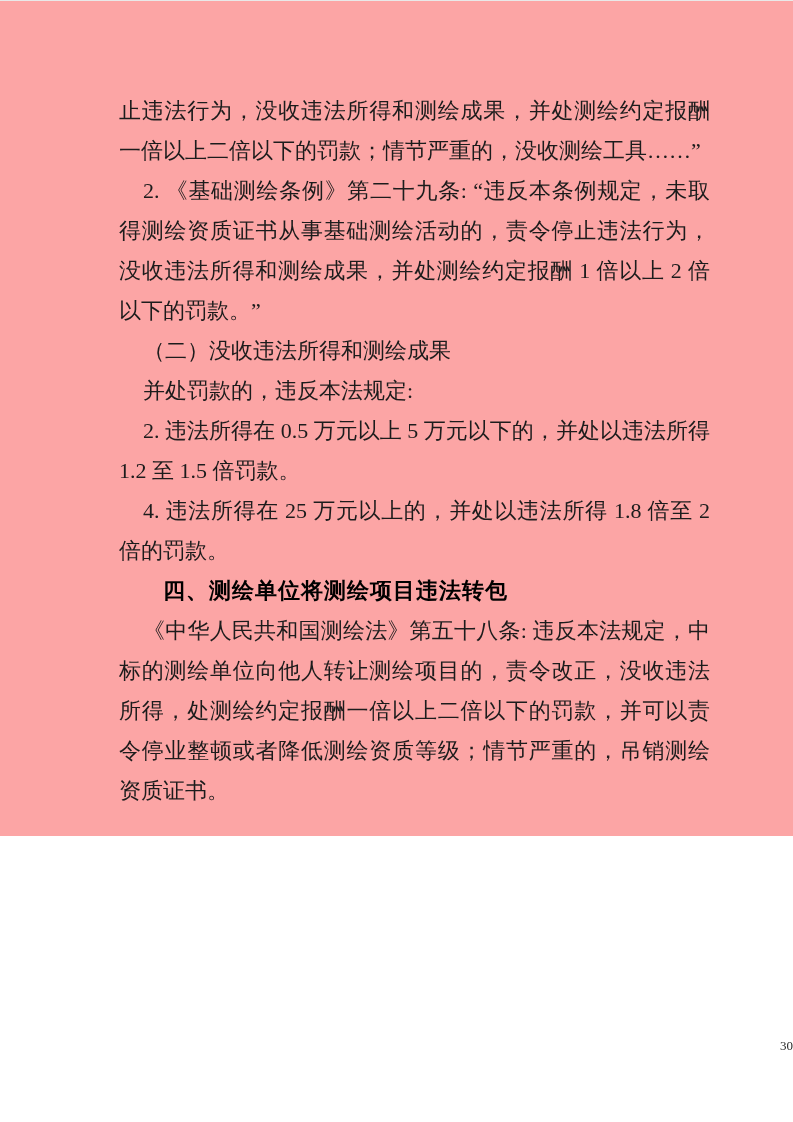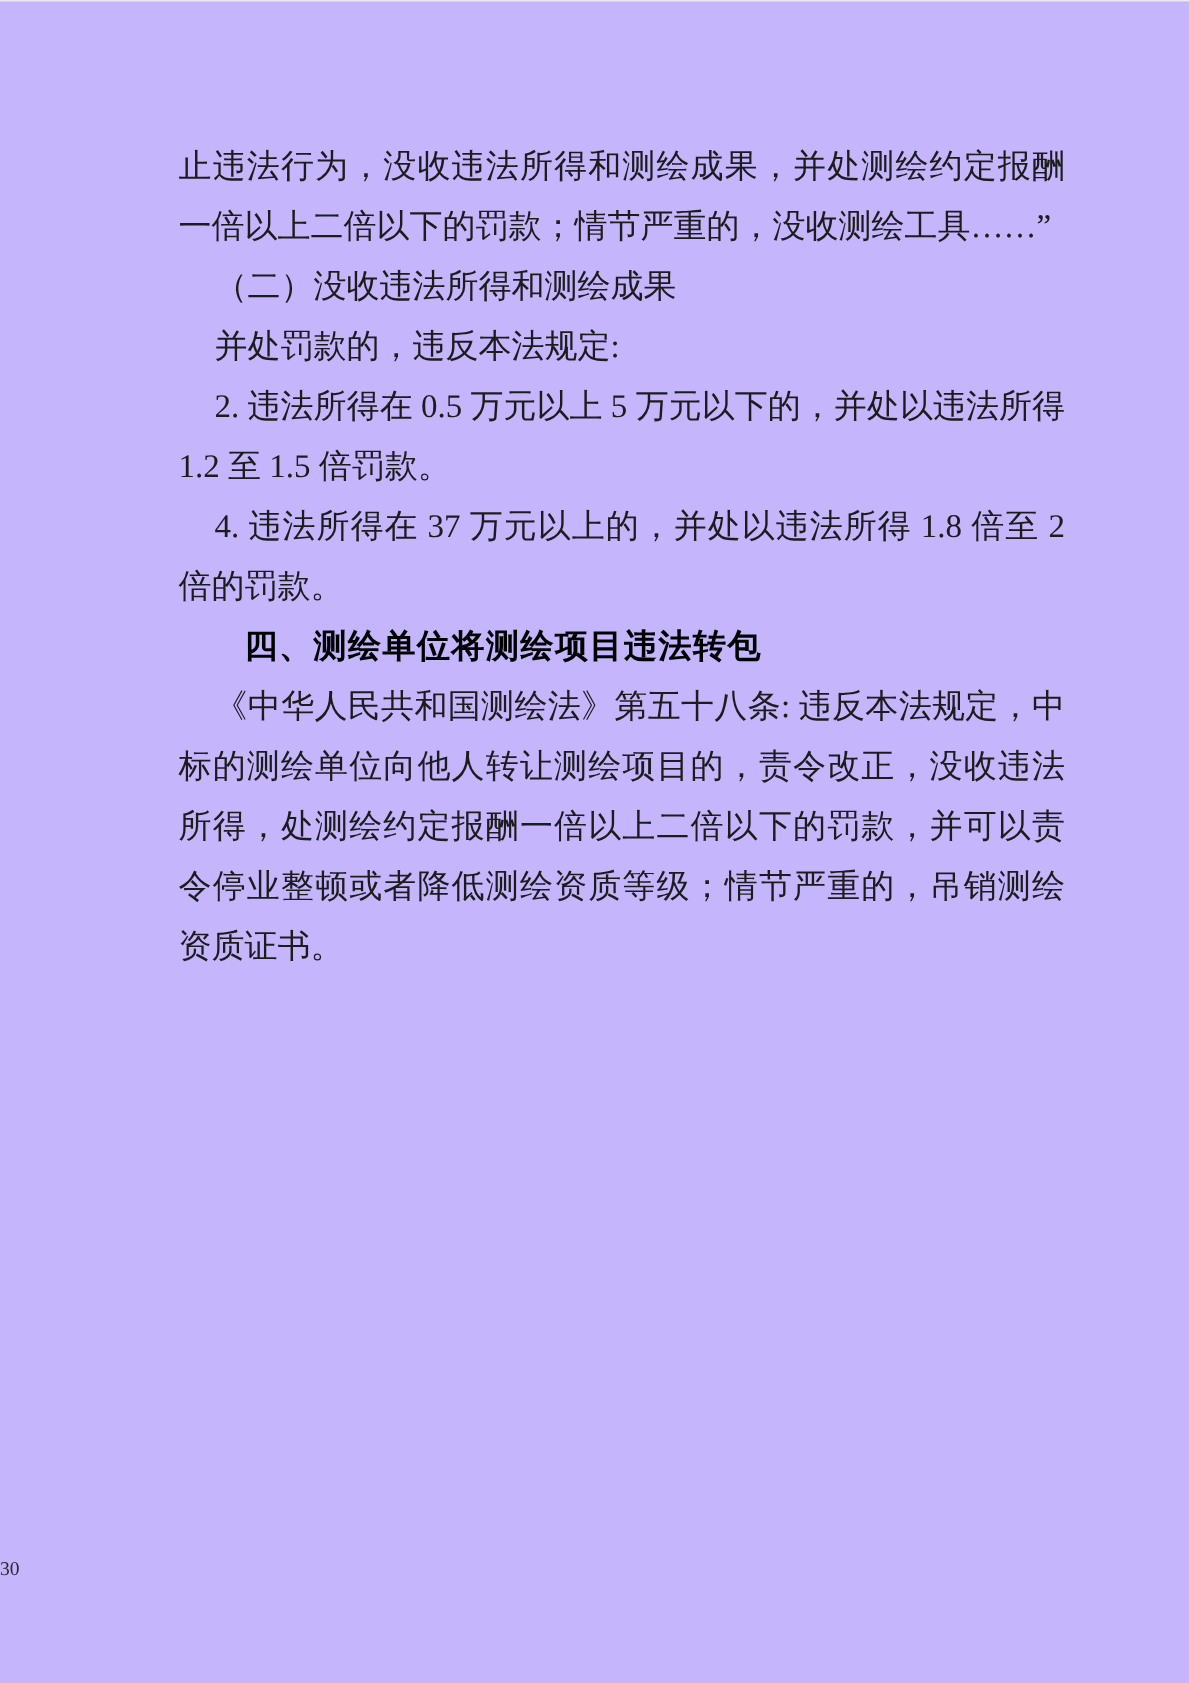--- a/index.html
+++ b/index.html
@@ -10,22 +10,22 @@
   }
   body {
     width: 793px;
     height: 1122px;
     overflow: hidden;
     font-family: "Liberation Serif", "DejaVu Serif", serif;
   }
   .page {
     position: relative;
     width: 793px;
-    height: 1122px;
-    background: #c4b5fd;
+    height: 836px;
+    background: #fca5a5;
     border-top: 1px solid #e9e9e9;
     box-sizing: border-box;
   }
   .text-block {
     position: absolute;
     left: 119px;
     top: 90px;
     width: 591px;
     color: #1c1c1c;
     font-size: 22px;
@@ -45,34 +45,35 @@
     font-weight: bold;
     color: #000000;
     text-indent: 44px;
     letter-spacing: 1px;
   }
   .page-number {
     position: absolute;
     top: 1036px;
     left: 0;
     width: 100%;
-    text-align: left;
+    text-align: right;
     font-size: 13px;
     line-height: 18px;
     color: #2a2a2a;
     font-family: "Liberation Serif", "DejaVu Serif", serif;
   }
 </style>
 </head>
 <body>
 
 <div class="page">
   <div class="text-block" id="text-block">
       <p class="body">止违法行为，没收违法所得和测绘成果，并处测绘约定报酬一倍以上二倍以下的罚款；情节严重的，没收测绘工具……”</p>
+      <p class="body indent">2. 《基础测绘条例》第二十九条: “违反本条例规定，未取得测绘资质证书从事基础测绘活动的，责令停止违法行为，没收违法所得和测绘成果，并处测绘约定报酬 1 倍以上 2 倍以下的罚款。”</p>
       <p class="subheading indent">（二）没收违法所得和测绘成果</p>
       <p class="body indent">并处罚款的，违反本法规定:</p>
       <p class="body indent">2. 违法所得在 0.5 万元以上 5 万元以下的，并处以违法所得 1.2 至 1.5 倍罚款。</p>
-      <p class="body indent">4. 违法所得在 37 万元以上的，并处以违法所得 1.8 倍至 2 倍的罚款。</p>
+      <p class="body indent">4. 违法所得在 25 万元以上的，并处以违法所得 1.8 倍至 2 倍的罚款。</p>
       <p class="heading indent">四、测绘单位将测绘项目违法转包</p>
       <p class="body indent">《中华人民共和国测绘法》第五十八条: 违反本法规定，中标的测绘单位向他人转让测绘项目的，责令改正，没收违法所得，处测绘约定报酬一倍以上二倍以下的罚款，并可以责令停业整顿或者降低测绘资质等级；情节严重的，吊销测绘资质证书。</p>
     </div>
   <div class="page-number">30</div>
 </div>
 
 </body></html>

